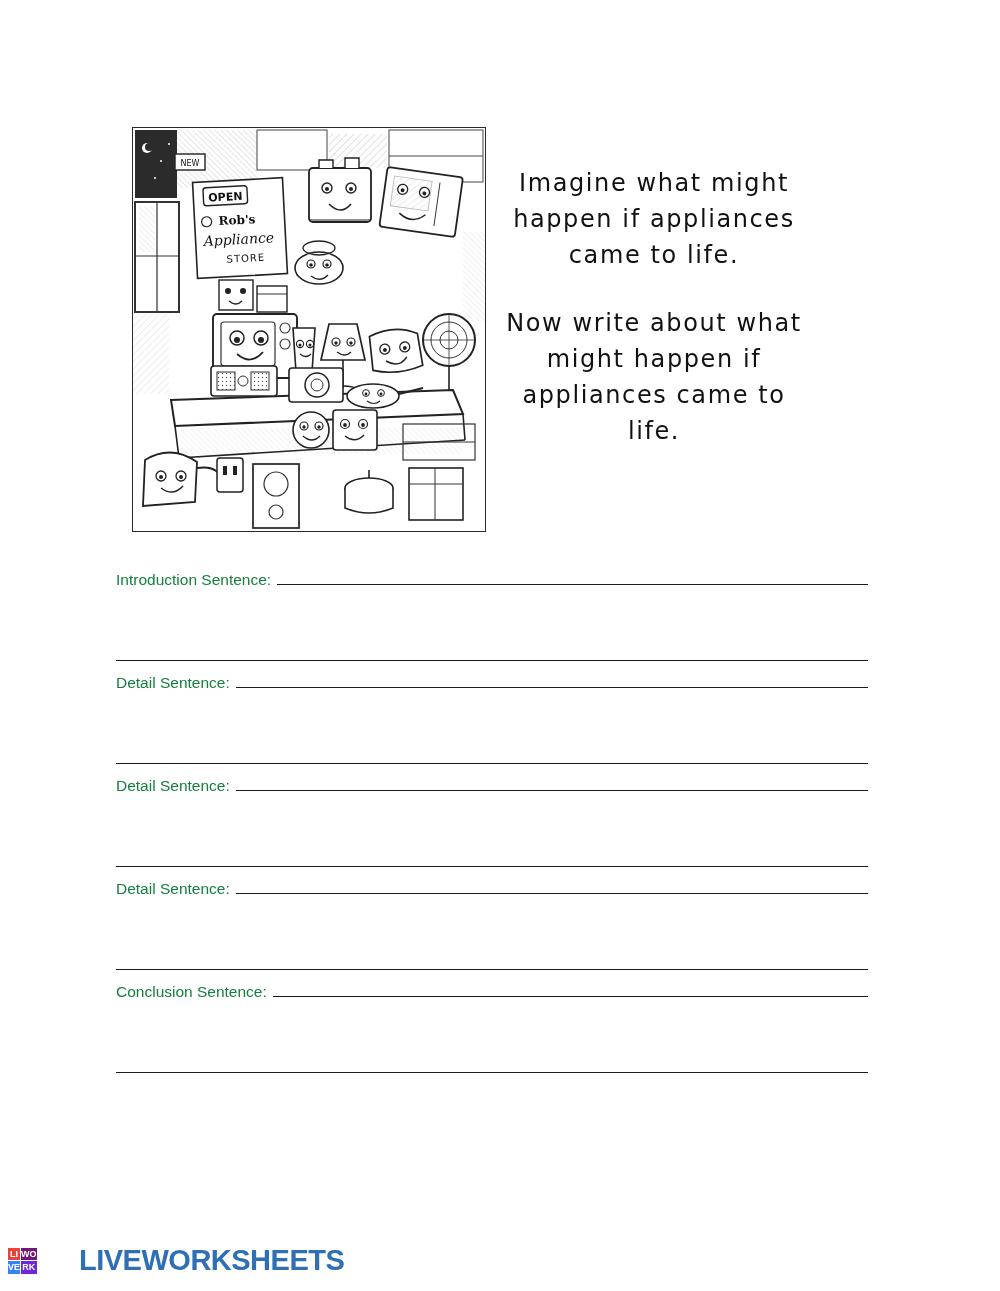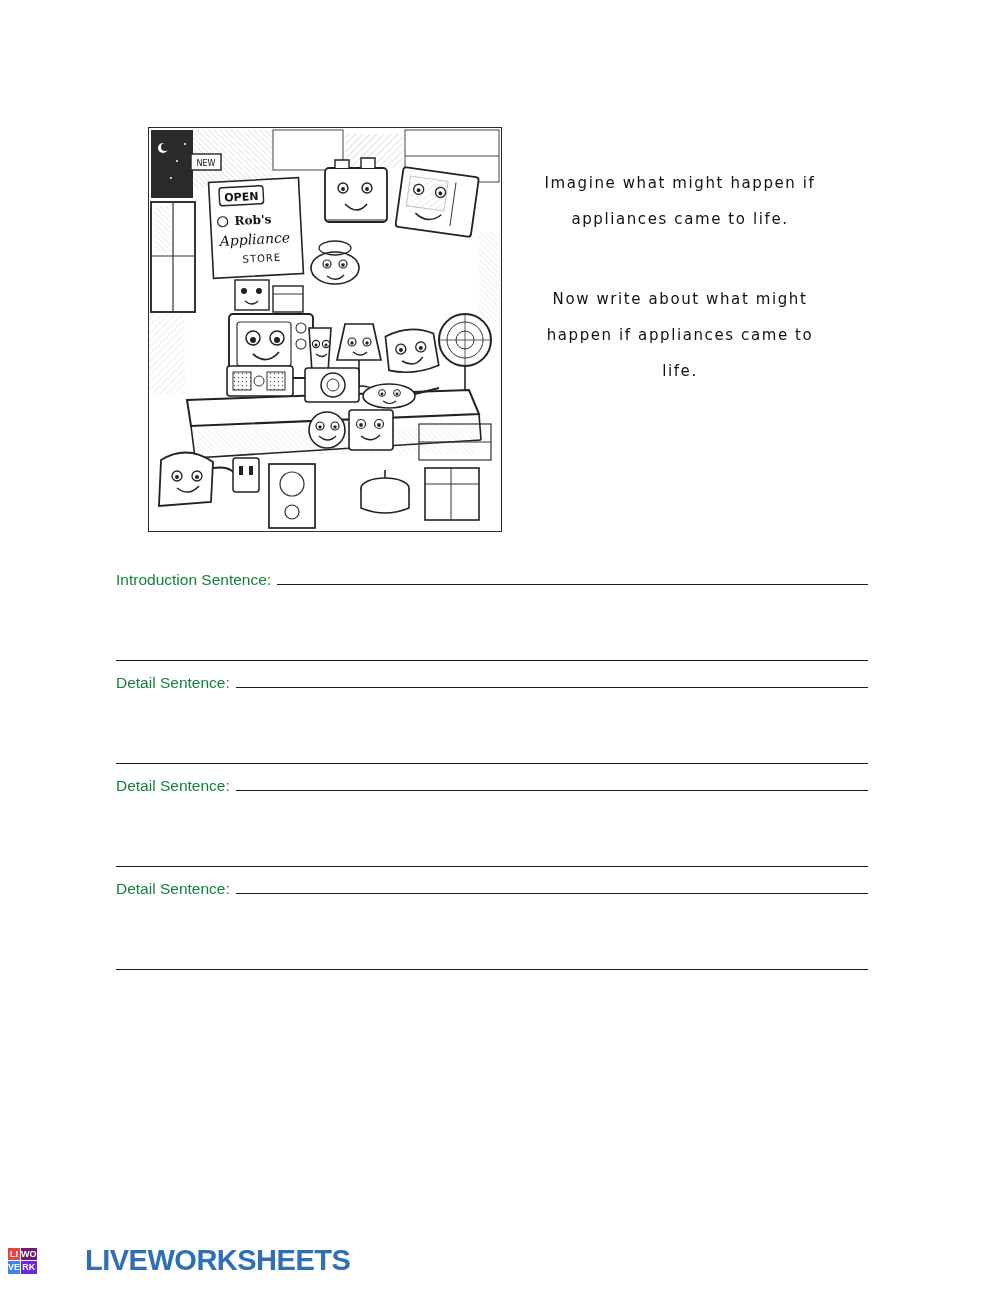--- a/index.html
+++ b/index.html
@@ -20,43 +20,43 @@
   .worksheet {
     position: absolute;
     left: 0;
     top: 0;
     width: 1000px;
     height: 1291px;
   }
 
   .illustration {
     position: absolute;
-    left: 148px;
+    left: 132px;
     top: 127px;
     width: 352px;
     height: 403px;
     border: 1px solid #2a2a2a;
     background: #ffffff;
     overflow: hidden;
   }
   .illustration svg { display: block; }
 
   .prompt {
     position: absolute;
-    left: 530px;
+    left: 504px;
     top: 165px;
     width: 300px;
     text-align: center;
     font-family: "DejaVu Sans", sans-serif;
-    font-size: 15px;
+    font-size: 24px;
     letter-spacing: 1.6px;
     line-height: 36px;
     color: #111111;
   }
-  .prompt .para2 { margin-top: 44px; }
+  .prompt .para2 { margin-top: 32px; }
 
   
   .lines {
     position: absolute;
     left: 116px;
     top: 570px;
     width: 752px;
   }
   .line-block { margin-bottom: 0; }
   .prompt-line {
@@ -90,21 +90,21 @@
     display: flex;
     align-items: center;
   }
   .lw-mark {
     width: 26px;
     height: 26px;
     display: grid;
     grid-template-columns: 1fr 1fr;
     grid-template-rows: 1fr 1fr;
     gap: 1px;
-    margin-right: 14px;
+    margin-right: 8px;
   }
   .lw-mark span {
     display: block;
     color: #ffffff;
     font-size: 9px;
     font-weight: bold;
     line-height: 12px;
     text-align: center;
     font-family: "Liberation Sans", sans-serif;
   }
@@ -347,20 +347,27 @@
     </div>
 
     <div class="line-block">
       <div class="prompt-line">
         <span class="label">Detail Sentence:</span>
         <span class="rule"></span>
       </div>
       <div class="blank-line"></div>
     </div>
 
+    <div class="line-block">
+      <div class="prompt-line">
+        <span class="label">Conclusion Sentence:</span>
+        <span class="rule"></span>
+      </div>
+      <div class="blank-line"></div>
+    </div>
 
   </div>
 
   <div class="footer">
     <div class="lw-mark">
       <span class="lw-l">LI</span>
       <span class="lw-i">WO</span>
       <span class="lw-v">VE</span>
       <span class="lw-e">RK</span>
     </div>

